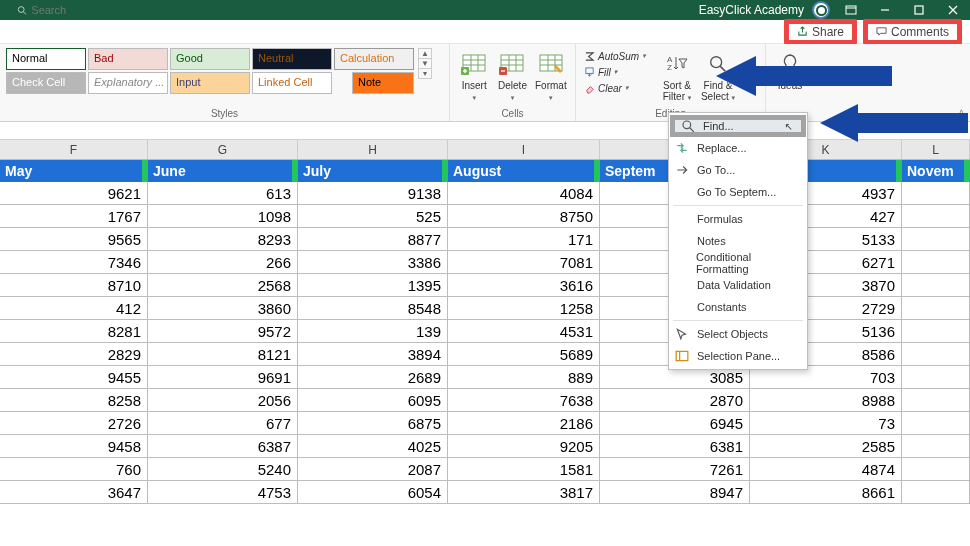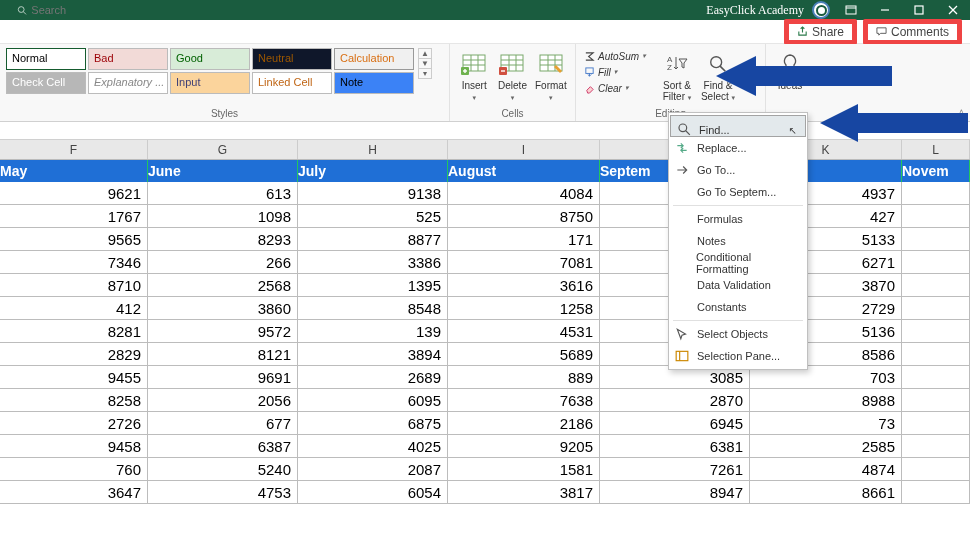--- a/index.html
+++ b/index.html
@@ -5,21 +5,21 @@
 * { box-sizing: border-box; margin: 0; padding: 0; font-family: "Segoe UI", Arial, sans-serif; }
 body { background: #fff; width: 970px; height: 546px; overflow: hidden; position: relative; }
 
 
 .titlebar { background: #1a5c3f; height: 20px; display: flex; align-items: center; color: #fff; font-size: 11px; }
 .search-box { margin-left: 10px; display: flex; align-items: center; gap: 4px; background: transparent; color: #d0e0d8; border: 1px solid transparent; padding: 1px 6px; width: 240px; }
 .search-icon-svg { width: 11px; height: 11px; }
 .search-input { background: transparent; border: none; color: #d0e0d8; outline: none; font-size: 11px; width: 100%; }
 .title-spacer { flex: 1; }
 .brand { display: flex; align-items: center; gap: 8px; padding-right: 4px; }
-.brand span { font-size: 12px; color: #fff; font-family: Liberation Serif, serif; }
+.brand span { font-size: 12px; color: #fff; }
 .brand-logo { width: 18px; height: 18px; border-radius: 50%; background: #fff; border: 2px solid #4a7fb8; display: flex; align-items: center; justify-content: center; }
 .brand-logo::after { content: ""; width: 7px; height: 7px; border: 2px solid #1a5c3f; border-radius: 50%; }
 .winbtn { width: 34px; height: 20px; display: flex; align-items: center; justify-content: center; color: #fff; }
 .winbtn svg { width: 12px; height: 12px; }
 
 
 .sharebar { height: 24px; background: #fff; border-bottom: 1px solid #e6e6e6; display: flex; justify-content: flex-end; align-items: center; padding-right: 8px; gap: 6px; font-size: 12px; }
 .sharebar .btn { border: 5px solid #ef4444; padding: 1px 8px; border-radius: 2px; color: #444; display: flex; align-items: center; gap: 4px; }
 .sharebar svg { width: 11px; height: 11px; }
 
@@ -34,21 +34,21 @@
 .style-cell { border: 1px solid #bbb; font-size: 11px; padding: 3px 5px; background: #fff; overflow: hidden; white-space: nowrap; }
 .sc-normal { background: #fff; border: 1.5px solid #155b2e; }
 .sc-bad { background: #f2dad7; color: #9c0006; }
 .sc-good { background: #d8ecd8; color: #006100; }
 .sc-neutral { background: #0f172a; color: #9c5700; }
 .sc-calc { background: #f0f0f0; color: #d96f13; border: 1px solid #999; }
 .sc-check { background: #b7b7b7; color: #fff; }
 .sc-expl { font-style: italic; color: #888; text-align: right; }
 .sc-input { background: #fbd49c; color: #3f3f76; }
 .sc-linked { background: #fff; color: #c06514; }
-.sc-note { background: #3b82f6; }
+.sc-note { background: #f97316; margin-left: 18px; }
 .gallery-more { width: 14px; display: flex; flex-direction: column; border: 1px solid #ccc; margin-left: 2px; }
 .gm-btn { flex: 1; display: flex; align-items: center; justify-content: center; border-bottom: 1px solid #ccc; font-size: 8px; color: #666; }
 .gm-btn:last-child { border-bottom: none; }
 
 
 .big-btn { display: flex; flex-direction: column; align-items: center; justify-content: flex-start; width: 40px; padding: 2px 2px; font-size: 10px; color: #333; }
 .big-btn .ico { width: 28px; height: 28px; display: flex; align-items: center; justify-content: center; margin-bottom: 2px; }
 .big-btn .lbl { text-align: center; line-height: 1.1; }
 .chev { font-size: 7px; color: #666; }
 
@@ -60,40 +60,40 @@
 .stack { display: flex; flex-direction: column; gap: 0px; font-style: italic; }
 
 .mag-icon svg { width: 20px; height: 20px; }
 .bulb-icon svg { width: 18px; height: 22px; }
 
 .collapse-chev { position: absolute; right: 6px; bottom: 4px; font-size: 9px; color: #888; }
 
 
 .dropdown { position: absolute; left: 668px; top: 112px; width: 140px; background: #fff; border: 1px solid #c0c0c0; box-shadow: 2px 3px 6px rgba(0,0,0,0.2); font-size: 11px; z-index: 20; padding: 2px 0; }
 .dropdown .item { display: flex; align-items: center; height: 22px; padding: 0 8px 0 6px; gap: 8px; color: #333; }
-.dropdown .item:first-child { background: #e3e9ec; border: 1px solid #a3a3a3; margin: 0 1px; align-items: flex-end; }
+.dropdown .item:first-child { background: #e3e9ec; border: 5px solid #a3a3a3; margin: 0 1px; }
 .dropdown .item .mi { width: 14px; height: 14px; display: flex; align-items: center; justify-content: center; }
 .dropdown .sep { height: 1px; background: #e0e0e0; margin: 2px 4px; }
 
 
 .arrow { position: absolute; z-index: 30; }
 .arrow svg { display: block; }
 
 
 .fx-strip { height: 18px; background: #fff; border-bottom: 1px solid #d0d0d0; position: relative; }
 .fx-chev { position: absolute; right: 6px; top: 2px; font-size: 9px; color: #888; }
 
 
 .sheet { position: relative; }
 .colhdr { display: flex; height: 20px; background: #e8e8e8; border-bottom: 1px solid #bbb; font-size: 12px; color: #444; }
 .colhdr div { border-right: 1px solid #ccc; display: flex; align-items: center; justify-content: center; }
 .c-f { width: 148px; } .c-g { width: 150px; } .c-h { width: 150px; } .c-i { width: 152px; } .c-j { width: 150px; } .c-k { width: 152px; } .c-l { width: 68px; }
 
 .month-row { display: flex; height: 22px; background: #1f6fd6; color: #fff; font-weight: bold; font-size: 14px; }
-.month-row div { border-right: 1px solid #22c55e; display: flex; align-items: center; }
+.month-row div { border-right: 6px solid #22c55e; display: flex; align-items: center; padding-left: 5px; }
 
 .data-grid { }
 .data-row { display: flex; height: 23px; text-align: center; }
 .cell { border-right: 1px solid #bcbcbc; border-bottom: 1px solid #bcbcbc; display: flex; align-items: center; justify-content: flex-end; padding-right: 6px; font-size: 15px; color: #000; }
 
 </style>
 </head>
 <body>
 
 <div class="titlebar">

